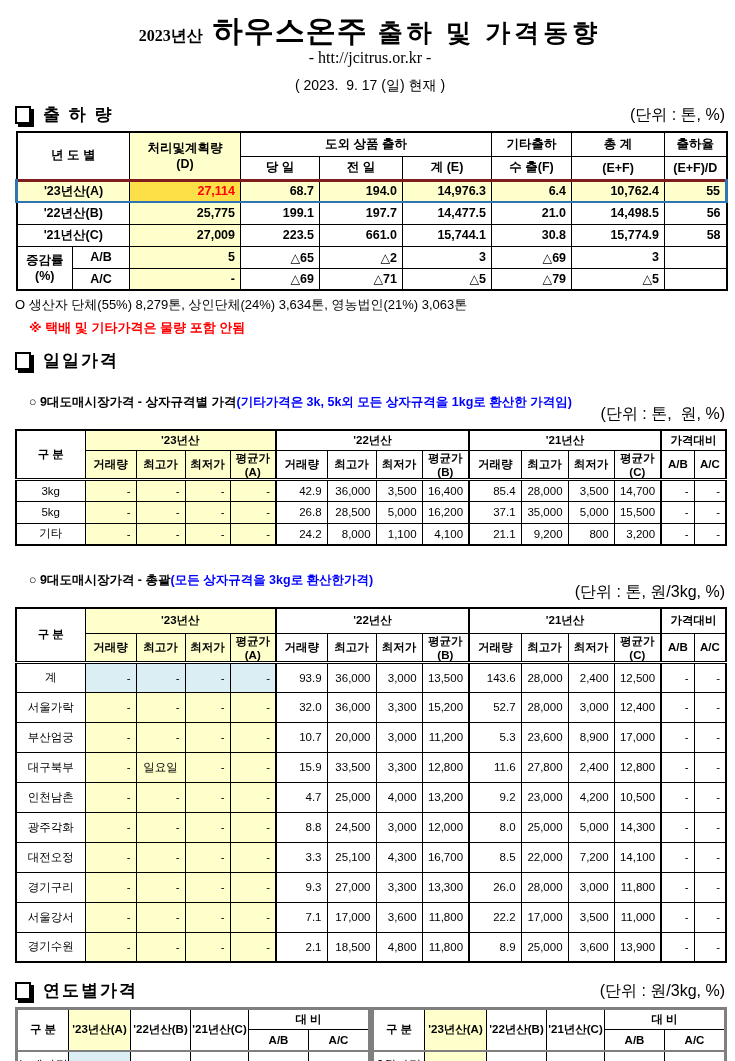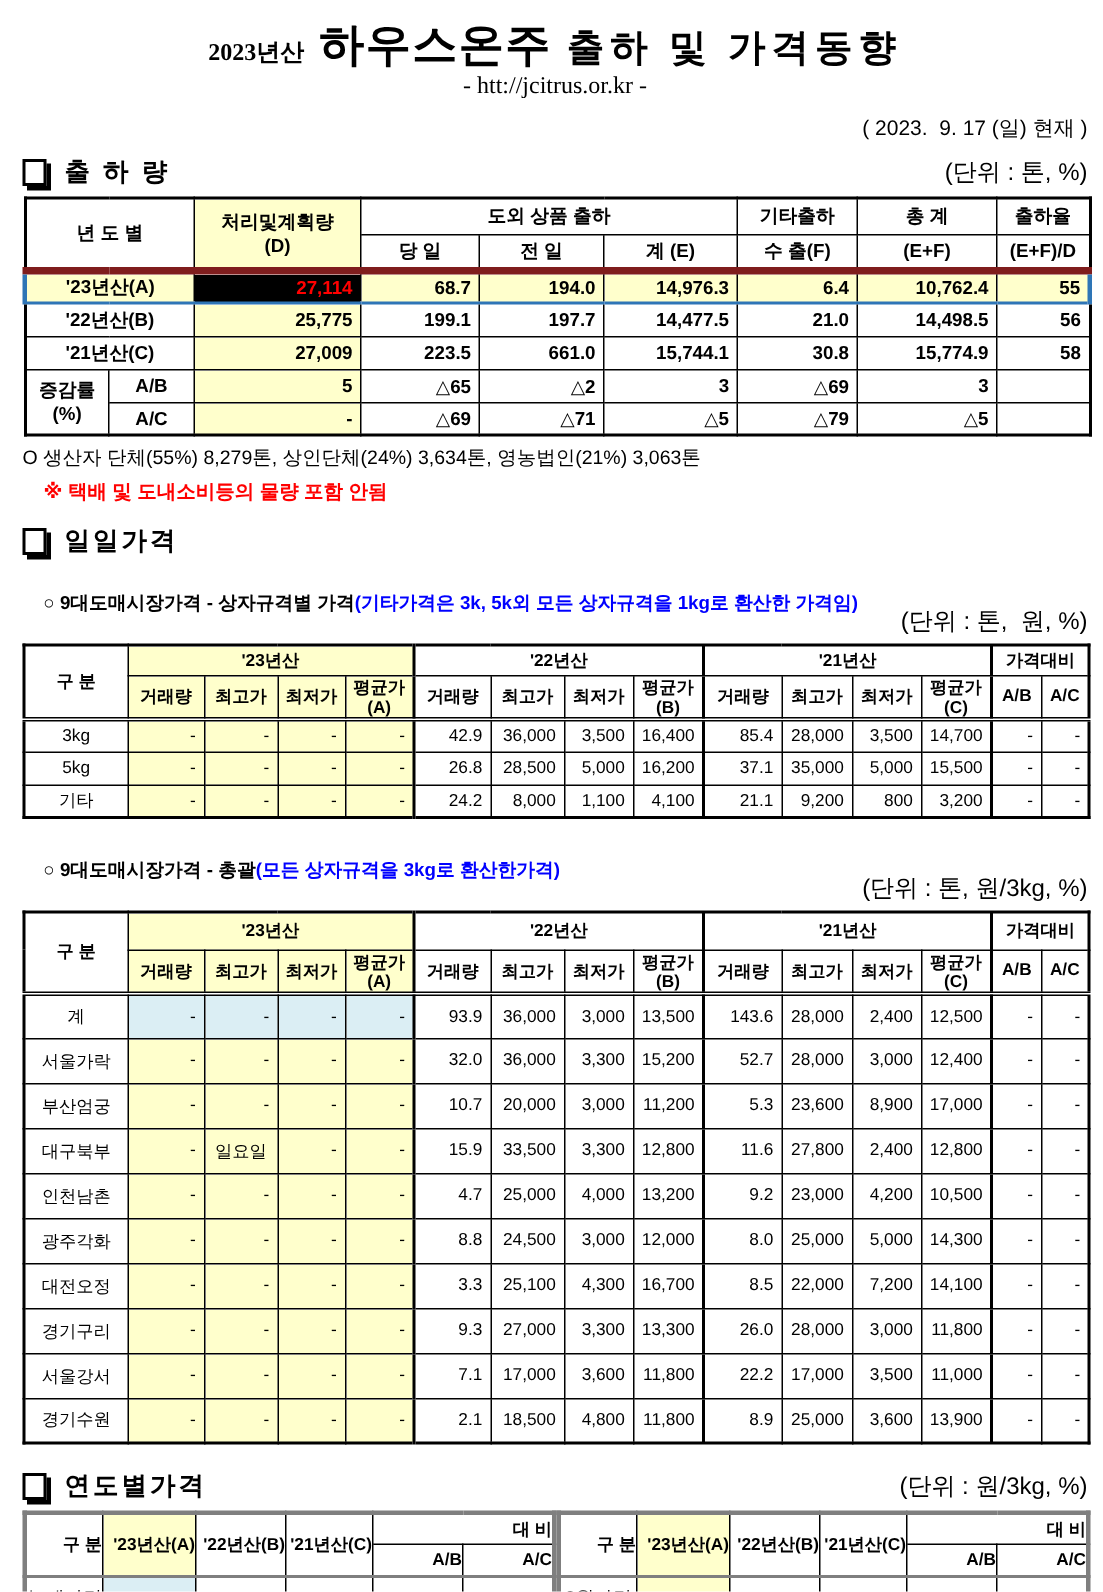--- a/index.html
+++ b/index.html
@@ -7,68 +7,68 @@
     width:735px;height:1061px;box-sizing:border-box;
     padding:8px 10px 0 15px;background:#fff;color:#000;
     font-family:"Liberation Sans","DejaVu Sans",sans-serif;
     overflow:hidden;
   }
   
   .title-line{text-align:center;font-family:"Liberation Serif","DejaVu Serif",serif;font-weight:bold;line-height:1.1;margin-top:6px;}
   .t-prod{font-size:30px;font-family:"Liberation Sans",sans-serif;font-weight:900;letter-spacing:1px;margin:0 6px;}
   .t-rest{font-size:25px;letter-spacing:4px;}
   .url-line{text-align:center;font-family:"Liberation Serif","DejaVu Serif",serif;font-size:16px;margin-top:2px;}
-  .date-line{text-align:right;font-size:14px;margin-top:10px;white-space:pre;}
+  .date-line{text-align:center;font-size:14px;margin-top:10px;white-space:pre;}
   
   .sec-row{display:flex;justify-content:space-between;align-items:flex-end;margin-top:8px;margin-bottom:5px;}
   .sec{display:flex;align-items:center;font-size:17px;font-weight:bold;letter-spacing:2px;}
   .sq{display:inline-block;width:12px;height:14px;border:2px solid #000;background:#fff;box-shadow:3px 3px 0 0 #000;margin-right:12px;}
   .unit{font-size:16px;white-space:pre;}
   .subrow{display:flex;justify-content:space-between;align-items:flex-end;margin:8px 0 4px 0;text-align:right;}
   .subtitle{font-size:12.5px;font-weight:bold;white-space:pre;}
   .subtitle .paren{color:#0000ff;}
   
   table{border-collapse:collapse;table-layout:fixed;}
   th,td{overflow:hidden;vertical-align:middle;}
   td{text-align:right;padding:0 5px 0 0;}
   th{text-align:center;padding:0;font-weight:bold;}
   .lbl{text-align:center !important;padding:0 !important;}
   .ctr{text-align:center !important;padding:0 !important;}
   .yl{background:#ffffcc;}
-  .bl{background:#000000;}
+  .bl{background:#fde047;}
   .cy{background:#dbeef4;}
   .red{color:#ff0000;}
   .dl{border-left:1px dotted #000 !important;}
   .gl{border-left:2px solid #000 !important;}
   
   #t1{width:710px;border:2px solid #000;font-size:12.5px;font-weight:bold;}
   #t1 th,#t1 td{border:1px solid #000;}
   #t1 thead tr{height:24px;}
   #t1 tbody tr{height:22px;}
-  #t1 thead{border-bottom:5px solid #7f1d1d;}
+  #t1 thead{border-bottom:3px solid #7f1d1d;}
   #t1 tr.cur>td{border-top:2px solid #2e75b6;border-bottom:2px solid #2e75b6;}
   #t1 tr.cur>td:first-child{border-left:3px solid #2e75b6;}
   #t1 tr.cur>td:last-child{border-right:3px solid #2e75b6;}
   
   .price{width:710px;border:2px solid #000;font-size:11.5px;}
   .price th,.price td{border:1px solid #000;}
   .price thead{border-bottom:3px double #000;}
   .price th{font-size:11.5px;}
   #t2 thead tr{height:20px;}
   #t2 tbody tr{height:22px;}
   #t3 thead tr{height:25px;}
   #t3 tbody tr{height:30px;}
   
   .yt-wrap{display:flex;margin-top:4px;}
   .yt{width:354px;border:3px solid #7f7f7f;font-size:12.5px;}
   .yt th,.yt td{border:1px solid #000;}
   .yt thead{border-bottom:2px solid #7f7f7f;}
   .yt thead tr{height:21px;}
   .yt tbody tr{height:31px;}
-  .yt th{font-size:11.5px;text-align:right;}
+  .yt th{font-size:11.5px;}
   
   .note{font-size:13px;margin-top:5px;white-space:pre-wrap;}
   .note2{color:#ff0000;font-weight:bold;margin-left:14px;}
 </style>
 </head>
 <body>
 
 <div class="title-line">
   <span>2023년산</span>
   <span class="t-prod">하우스온주</span>
@@ -164,21 +164,21 @@
         <td class="dl">△71</td>
         <td class="dl">△5</td>
         <td>△79</td>
         <td>△5</td>
         <td></td>
       </tr>
     </tbody>
 </table>
 
 <div class="note">O 생산자 단체(55%) 8,279톤, 상인단체(24%) 3,634톤, 영농법인(21%) 3,063톤</div>
-<div class="note note2">※ 택배 및 도내소비등의 물량 포함 안됨</div>
+<div class="note note2">※ 택배 및 기타가격은 물량 포함 안됨</div>
 
 <div class="sec-row" style="margin-top:12px;">
   <div class="sec">
     <span class="sq"></span>
     <span>일일가격</span>
   </div>
 </div>
 
 <div class="subrow">
   <div class="subtitle">

